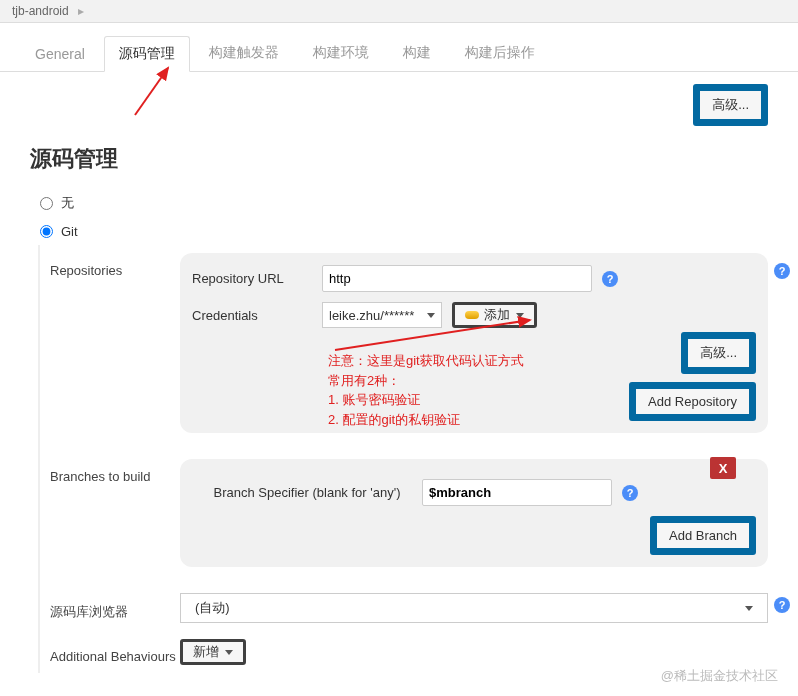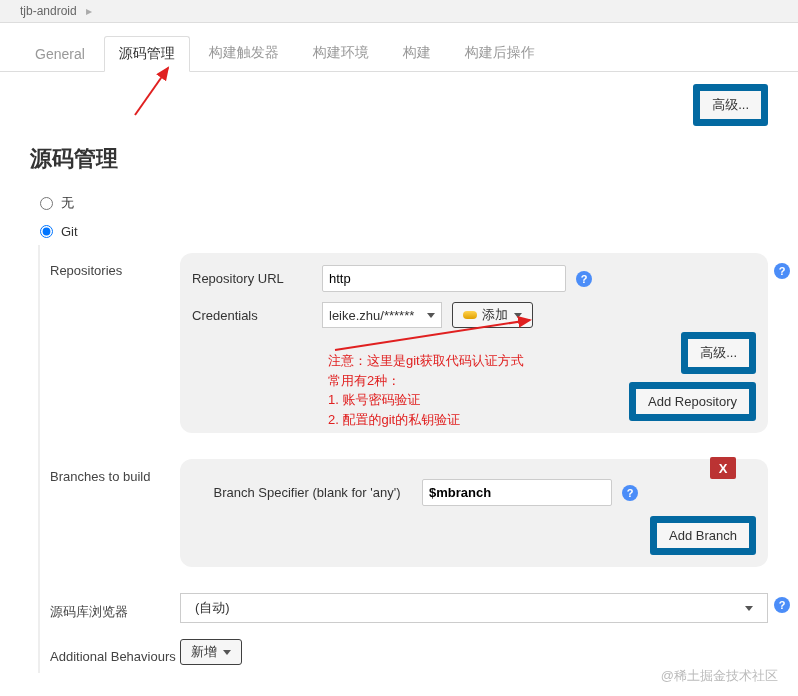--- a/index.html
+++ b/index.html
@@ -1,39 +1,39 @@
 <!DOCTYPE html>
 <html><head>
 <meta charset="utf-8">
 <style>
 * { box-sizing: border-box; margin: 0; padding: 0; }
 body { font-family: Arial, "Microsoft YaHei", sans-serif; font-size: 13px; color: #333; background: #fff; width: 798px; }
-.breadcrumb { background: #f2f2f2; border-bottom: 1px solid #ddd; padding: 4px 20px; color: #666; font-size: 12px; }
+.breadcrumb { background: #f2f2f2; border-bottom: 1px solid #ddd; padding: 4px 12px; color: #666; font-size: 12px; }
 .breadcrumb .sep { margin: 0 6px; color: #aaa; }
 .tabs { display: flex; align-items: flex-end; padding: 12px 20px 0 20px; border-bottom: 1px solid #ddd; position: relative; }
 .tab { padding: 8px 14px; color: #999; cursor: pointer; border: 1px solid transparent; margin-right: 4px; font-size: 14px; }
 .tab.active { color: #333; border: 1px solid #ddd; border-bottom: 1px solid #fff; border-radius: 3px 3px 0 0; background: #fff; position: relative; top: 1px; }
 .toprow { display: flex; justify-content: flex-end; padding: 12px 30px 0 30px; }
 .btn { background: #f6f6f6; border: 7px solid #0369a1; border-radius: 3px; padding: 5px 12px; font-size: 13px; cursor: pointer; color: #333; }
 .section-title { font-size: 22px; font-weight: bold; padding: 18px 30px 14px 30px; }
 .content { padding: 0 30px 20px 30px; position: relative; }
 .radio-row { padding: 6px 10px; display: flex; align-items: center; }
 .radio-row input { margin-right: 8px; }
 .left-bar { border-left: 2px solid #eee; margin-left: 8px; padding-left: 0; }
 .form-block { display: flex; padding: 8px 0; }
 .label-col { width: 140px; padding: 10px 0 0 10px; color: #444; }
 .field-col { flex: 1; }
 .gray-box { background: #f1f1f1; border-radius: 12px; padding: 12px; position: relative; margin-bottom: 10px; }
 .row { display: flex; align-items: center; margin-bottom: 10px; }
 .row-label { width: 130px; color: #333; }
 input[type=text] { border: 1px solid #ccc; padding: 5px 6px; font-size: 13px; border-radius: 2px; }
-.url-input { width: 244px; }
+.url-input { width: 270px; }
 .select-like { border: 1px solid #ccc; background: #fff; padding: 4px 6px; font-size: 13px; width: 120px; display: inline-flex; align-items: center; justify-content: space-between; cursor: pointer; height: 26px; }
 .caret-down { width: 0; height: 0; border-left: 4px solid transparent; border-right: 4px solid transparent; border-top: 5px solid #555; margin-left: 4px; }
-.add-btn { display: inline-flex; align-items: center; border: 1px solid #404040; background: #f6f6f6; padding: 4px 10px; margin-left: 10px; border-radius: 3px; cursor: pointer; height: 26px; }
+.add-btn { display: inline-flex; align-items: center; border: 3px solid #404040; background: #f6f6f6; padding: 4px 10px; margin-left: 10px; border-radius: 3px; cursor: pointer; height: 26px; }
 .key-icon { width: 14px; height: 8px; background: linear-gradient(#ffd24d,#e0a000); border-radius: 4px; margin-right: 5px; position: relative; }
 .help-icon { width: 16px; height: 16px; border-radius: 50%; background: #4b8df8; color: #fff; font-size: 11px; font-weight: bold; display: inline-flex; align-items: center; justify-content: center; cursor: pointer; }
 .help-right { position: absolute; right: -22px; top: 10px; }
 .right-btns { display: flex; flex-direction: column; align-items: flex-end; gap: 8px; margin-top: 4px; }
 .branch-input { width: 190px; font-weight: bold; }
 .delete-x { position: absolute; right: 32px; top: -2px; width: 26px; height: 22px; background: #b33; color: #fff; display: flex; align-items: center; justify-content: center; font-weight: bold; cursor: pointer; border-radius: 2px; }
 .browser-select { width: 100%; border: 1px solid #ccc; padding: 5px 14px; background: #fff; cursor: pointer; display: flex; justify-content: space-between; align-items: center; }
 .annot { position: absolute; color: #e02020; font-size: 13px; line-height: 1.5; pointer-events: none; }
 .watermark { position: absolute; right: 20px; bottom: 8px; color: #bbb; font-size: 13px; }
 svg.arrow { position: absolute; pointer-events: none; }

